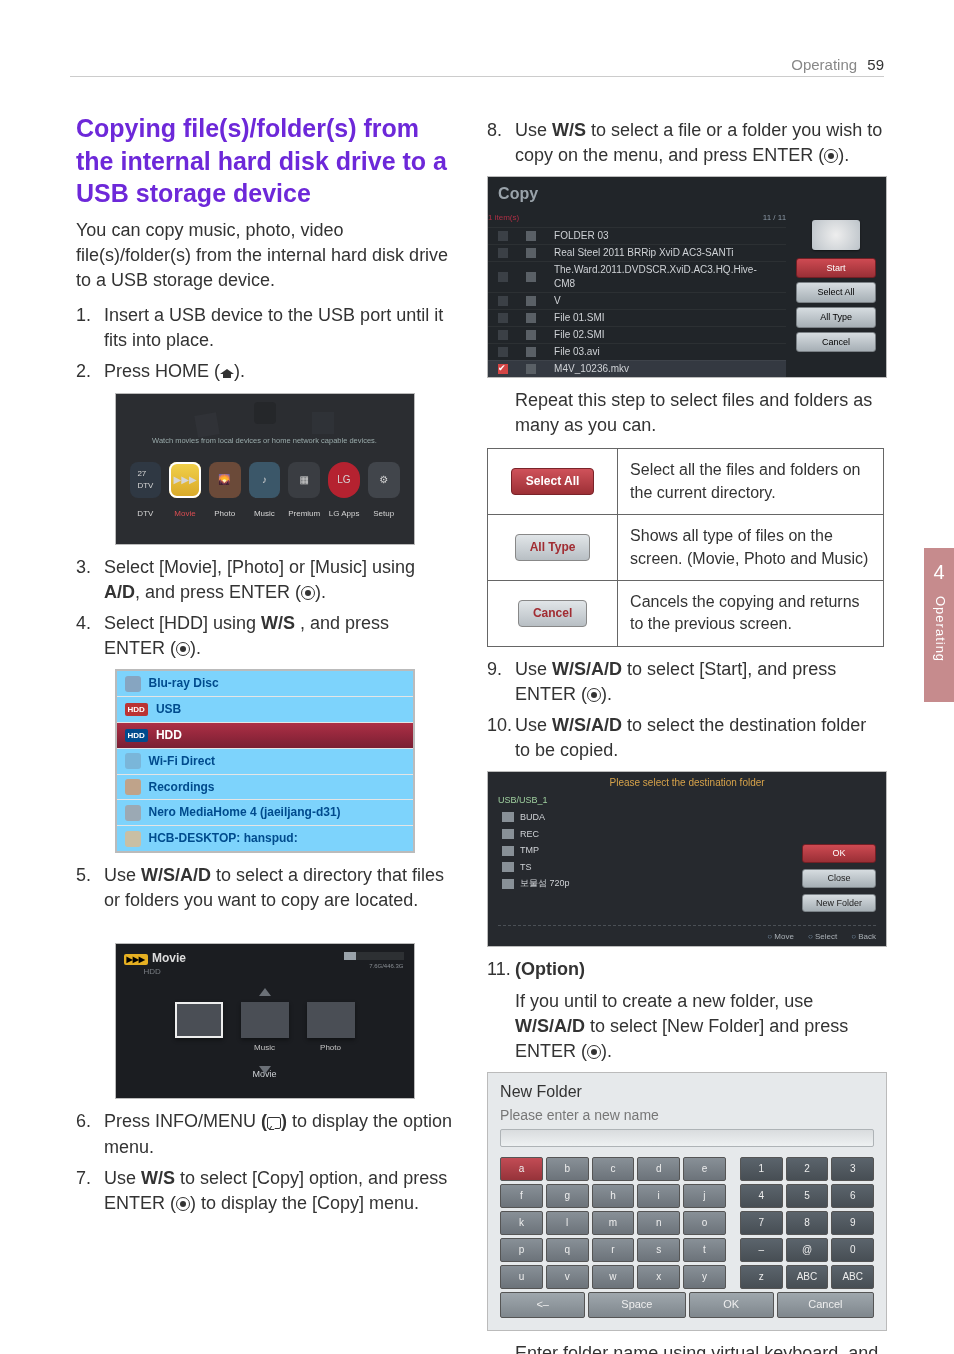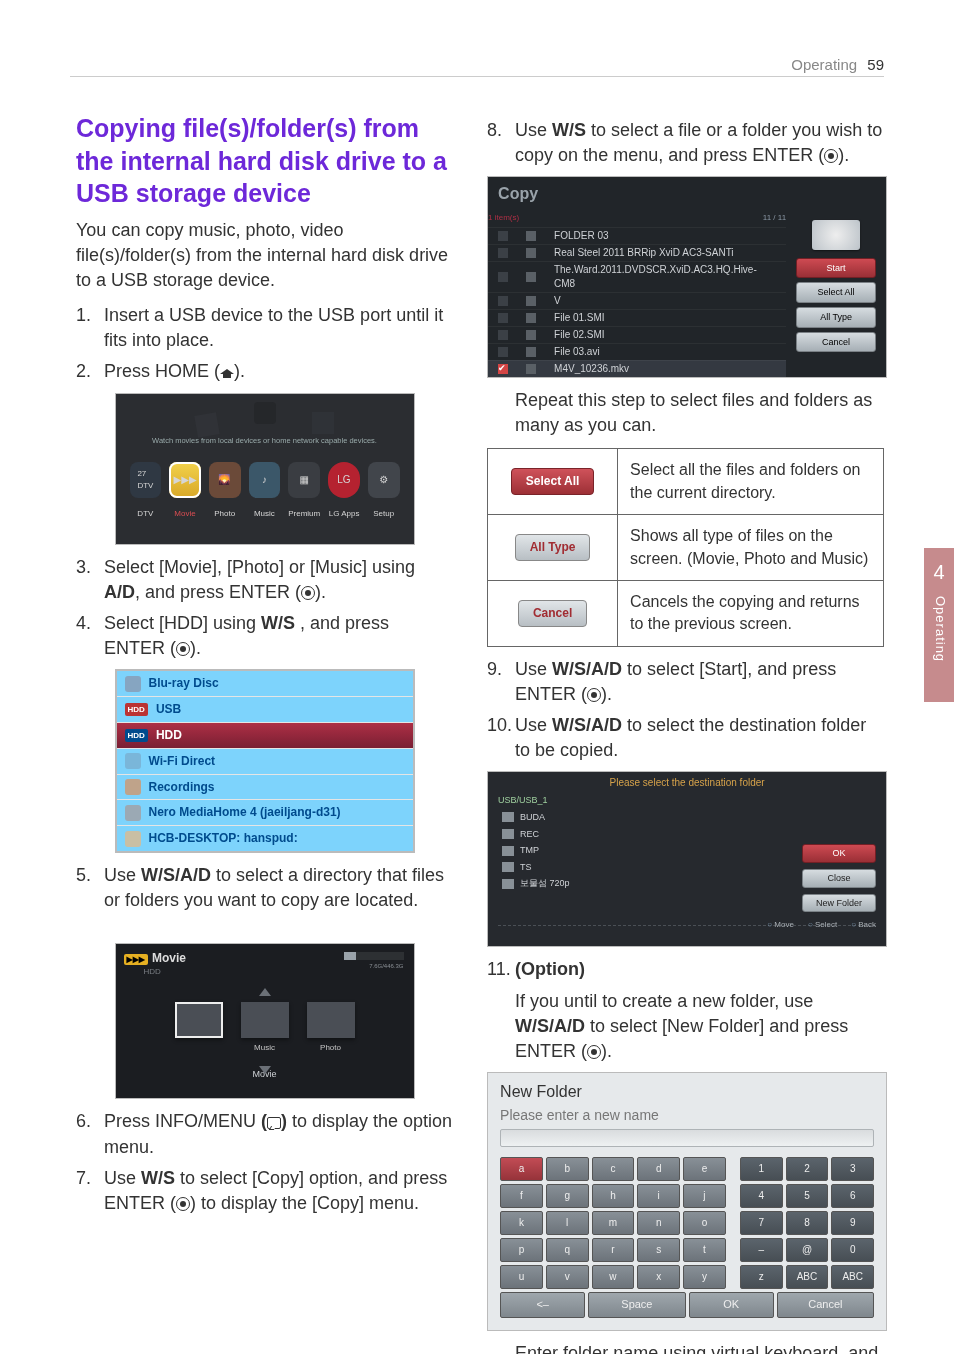--- a/index.html
+++ b/index.html
@@ -215,21 +215,21 @@
 
   
   .ss-dest { width:400px; height:176px; background:#26292e; color:#cfd2d6; font-size:9px; position:relative;}
   .ss-dest .hdr { text-align:center; padding:4px 0; color:#d6a24a; font-size:10px;}
   .ss-dest .path { padding:0 10px 2px; color:#9fd09f; font-size:9px;}
   .ss-dest .fr { display:flex; align-items:center; gap:6px; padding:2px 14px;}
   .ss-dest .fr .fi { width:12px; height:10px; background:#889097;}
   .ss-dest .btncol { position:absolute; right:10px; top:72px; display:flex; flex-direction:column; gap:6px;}
   .ss-dest .btncol .b { width:74px; text-align:center; padding:2px 0; border-radius:3px; background:linear-gradient(#d6dce0,#a6afb5); color:#222; font-size:9px; border:1px solid #7b8287;}
   .ss-dest .btncol .b.ok { background:linear-gradient(#ce4a52,#9a2f36); color:#fff; border-color:#731f25;}
-  .ss-dest .foot { position:absolute; bottom:16px; right:10px; display:flex; gap:14px; font-size:8px; color:#aab0b6;}
+  .ss-dest .foot { position:absolute; bottom:4px; right:10px; display:flex; gap:14px; font-size:8px; color:#aab0b6;}
   .ss-dest .foot span::before { content:"○ "; color:#7d97b0;}
   .ss-dest hr.dash { position:absolute; left:10px; right:10px; bottom:20px; border:none; border-top:1px dashed #4a4f55;}
 
   
   .ss-kbd { width:400px; background:#e6e9eb; color:#444; font-size:11px; position:relative; padding:8px 12px 12px;}
   .ss-kbd .title { font-size:16px; color:#333; font-weight:500; margin-bottom:2px;}
   .ss-kbd .sub { font-size:14px; color:#777; margin-bottom:4px;}
   .ss-kbd .inp { height:18px; background:linear-gradient(#d9dcde,#eef1f2); border:1px solid #aeb3b6; border-radius:2px; margin-bottom:10px;}
   .ss-kbd .grid { display:grid; grid-template-columns: repeat(5,1fr) 8px repeat(3,1fr); gap:3px; font-size:10px;}
   .ss-kbd .k { background:linear-gradient(#889097,#6c737a); color:#eee; text-align:center; padding:4px 0; border-radius:2px; border:1px solid #555;}

